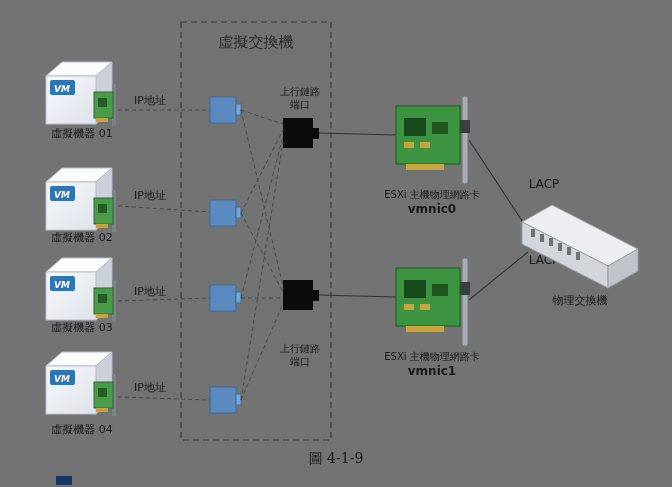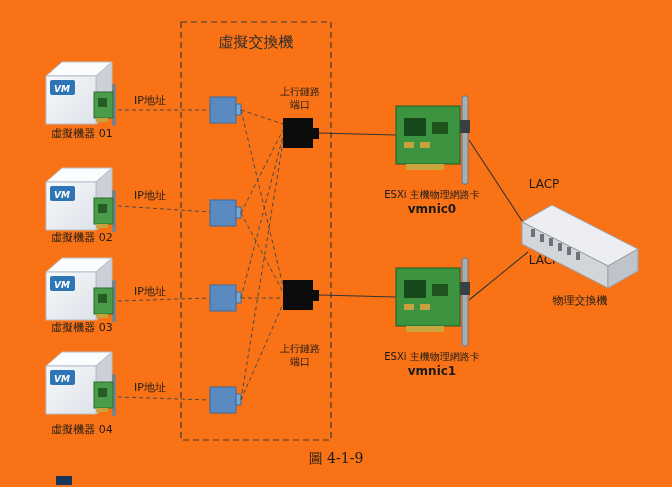--- a/index.html
+++ b/index.html
@@ -1,19 +1,19 @@
 <!DOCTYPE html>
 <html><head>
 <meta charset="utf-8">
 <style>
   html,body{margin:0;padding:0;background:#ffffff;}
   .page{
     position:relative;
     width:672px;height:487px;
-    background:#f97316;
+    background:#737373;
     font-family:"DejaVu Sans","Liberation Sans",sans-serif;
     overflow:hidden;
   }
   svg text{fill:#1a1a1a;font-family:"DejaVu Sans","Liberation Sans",sans-serif;}
   .tt{font-size:15px;fill:#2b2b2b;}
   .lbl{font-size:11px;}
   .small{font-size:10px;}
   .bold12{font-size:12px;font-weight:700;}
   .lacp{font-size:12px;}
   .caption{font-size:14px;font-family:"DejaVu Serif","Liberation Serif",serif;}

